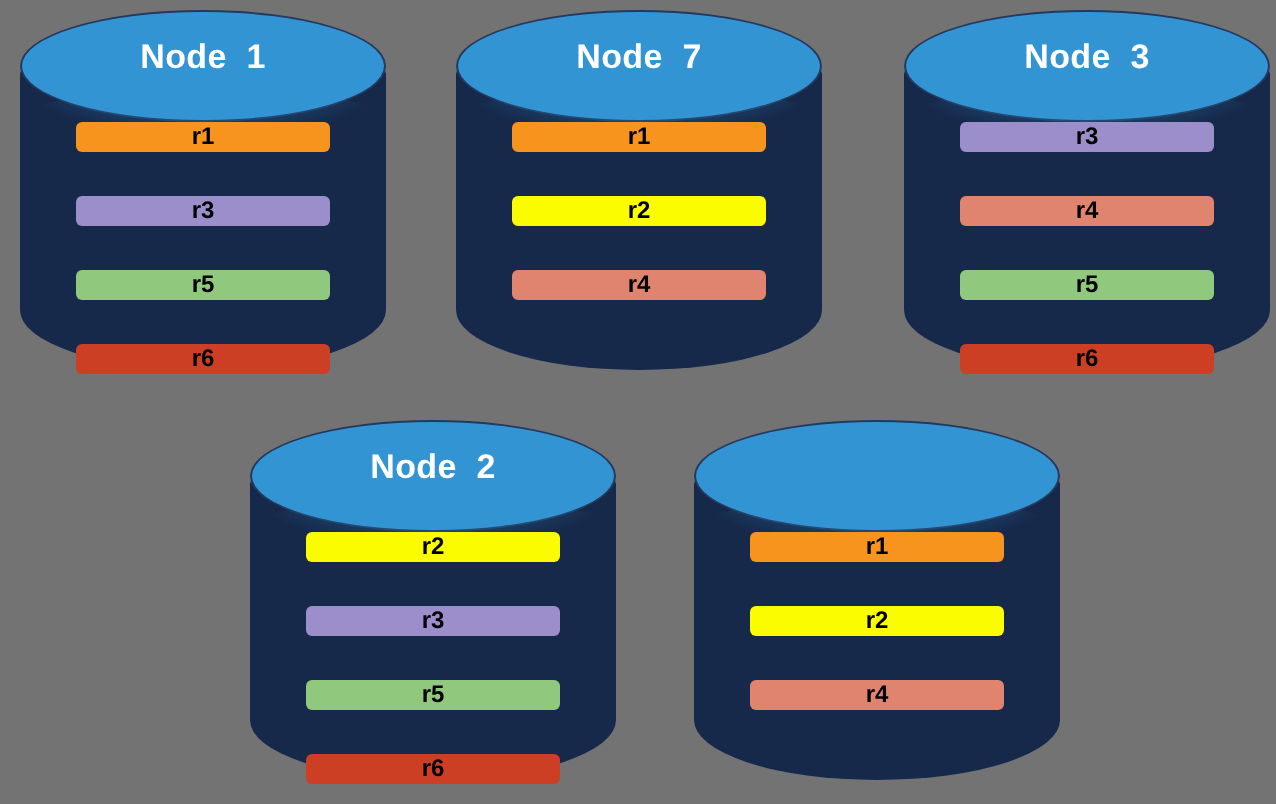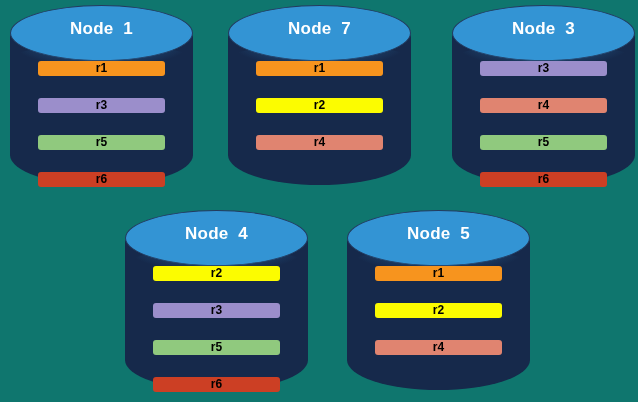--- a/index.html
+++ b/index.html
@@ -8,21 +8,21 @@
     padding: 0;
     background: #ffffff;
   }
   body {
     font-family: "Liberation Sans", sans-serif;
   }
   #canvas {
     position: relative;
     width: 638px;
     height: 402px;
-    background: #0f766e;
+    background: #737373;
     overflow: hidden;
   }
 
   
   .node {
     position: absolute;
     width: 183px;
     height: 180px;
   }
 
@@ -137,32 +137,31 @@
         <div class="row-bar" style="background: rgb(155, 142, 203);">r3</div>
         <div class="row-bar" style="background: rgb(224, 132, 112);">r4</div>
         <div class="row-bar" style="background: rgb(144, 201, 126);">r5</div>
         <div class="row-bar" style="background: rgb(204, 63, 36);">r6</div>
       </div>
     </div>
     <div class="node" style="left: 125px; top: 210px;">
       <div class="node-body"></div>
       <div class="node-cap"></div>
       <div class="node-cap-shadow"></div>
-      <div class="node-title">Node  4</div>
+      <div class="node-title">Node  2</div>
       <div class="rows">
         <div class="row-bar" style="background: rgb(252, 252, 0);">r2</div>
         <div class="row-bar" style="background: rgb(155, 142, 203);">r3</div>
         <div class="row-bar" style="background: rgb(144, 201, 126);">r5</div>
         <div class="row-bar" style="background: rgb(204, 63, 36);">r6</div>
       </div>
     </div>
     <div class="node" style="left: 347px; top: 210px;">
       <div class="node-body"></div>
       <div class="node-cap"></div>
       <div class="node-cap-shadow"></div>
-      <div class="node-title">Node  5</div>
       <div class="rows">
         <div class="row-bar" style="background: rgb(247, 148, 30);">r1</div>
         <div class="row-bar" style="background: rgb(252, 252, 0);">r2</div>
         <div class="row-bar" style="background: rgb(224, 132, 112);">r4</div>
       </div>
     </div>
   </div>
 
 </body></html>

